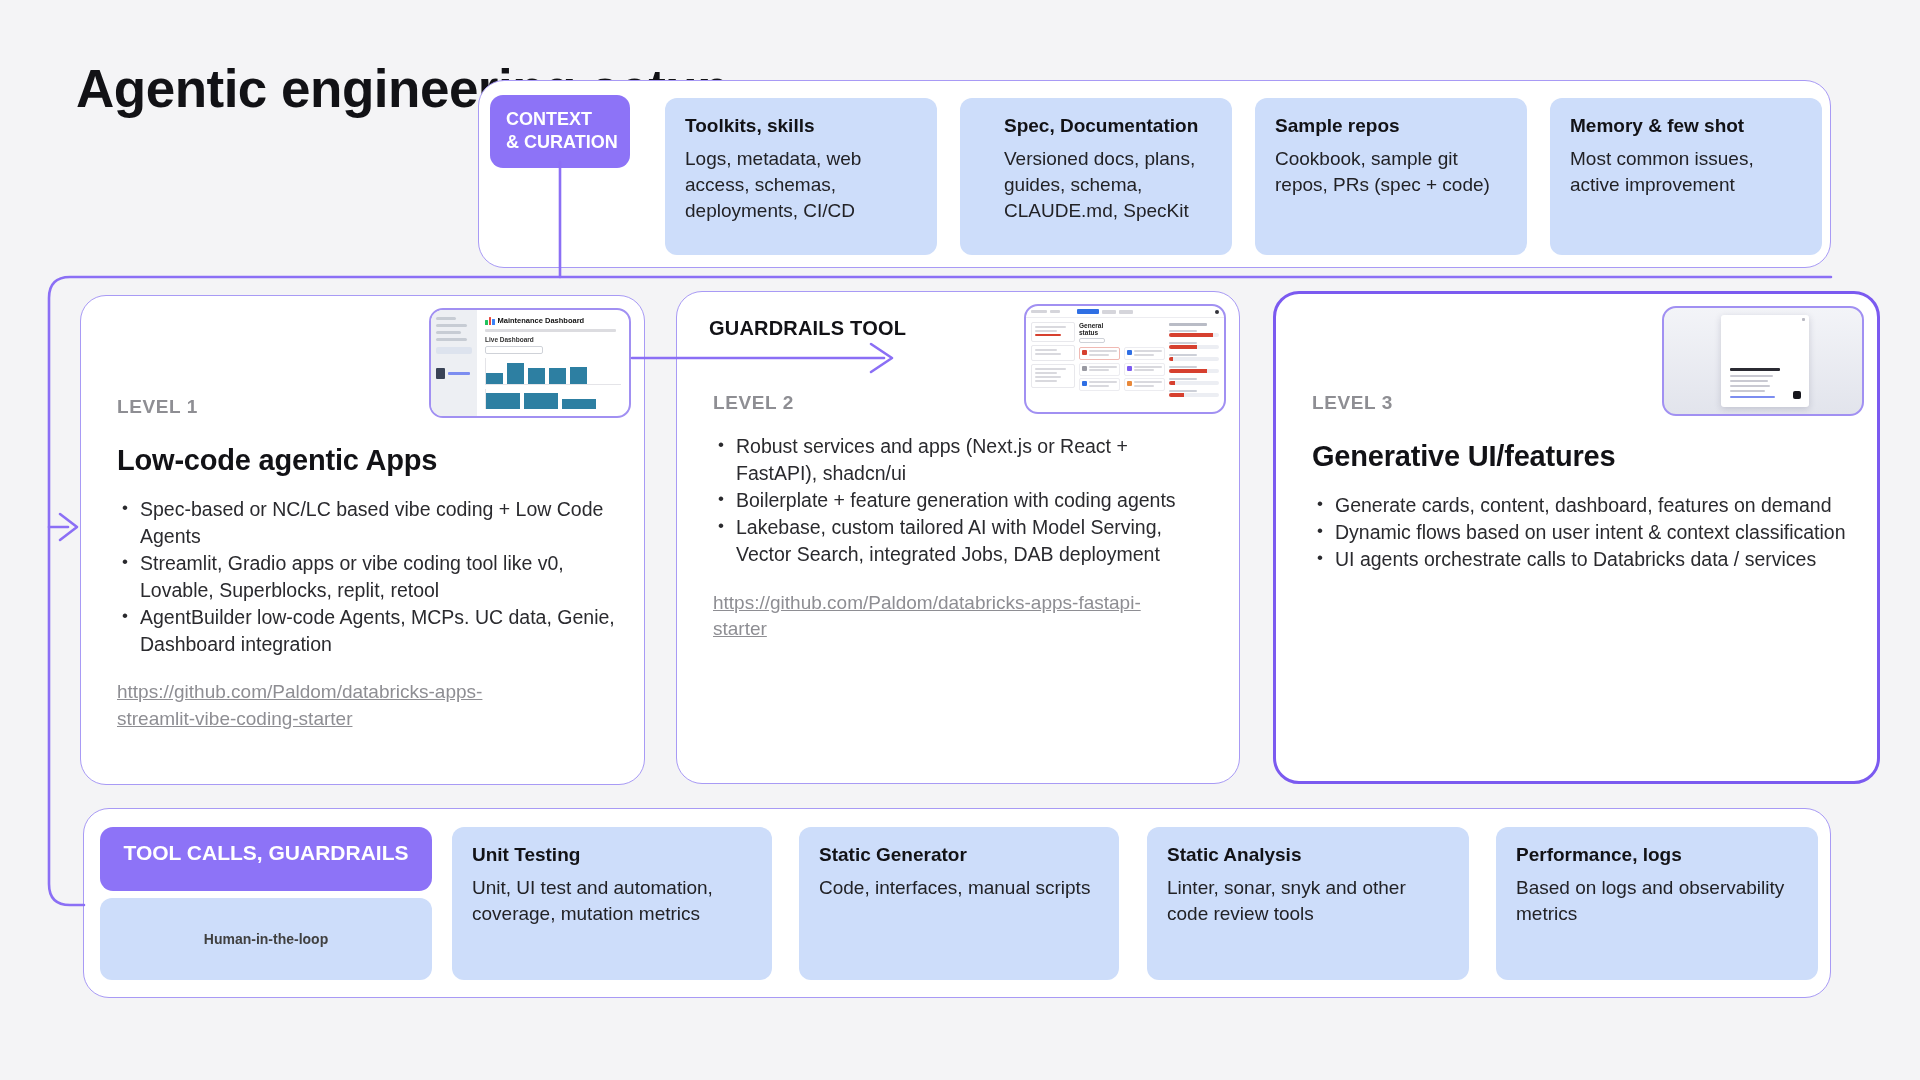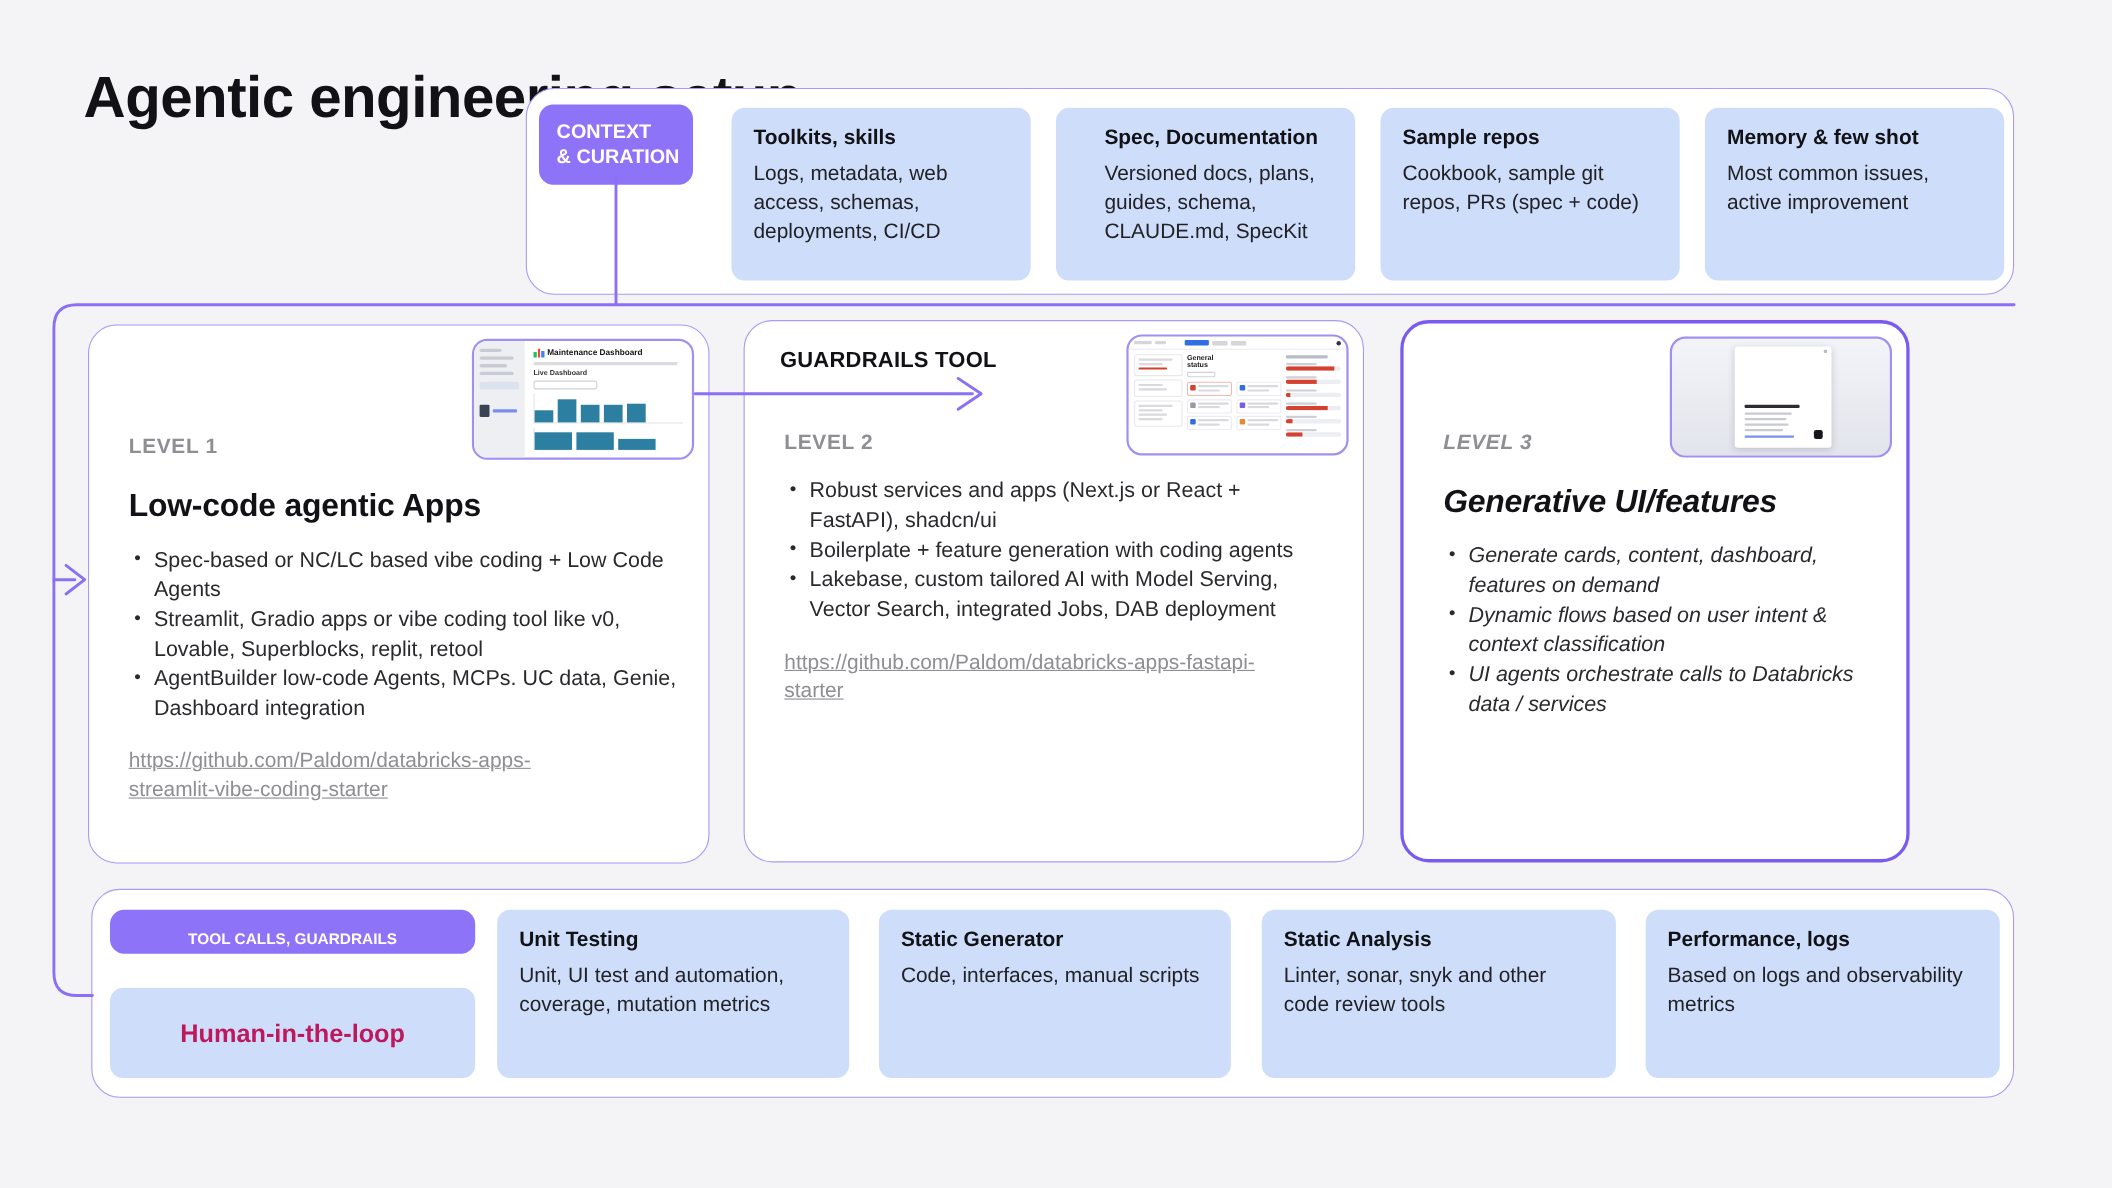--- a/index.html
+++ b/index.html
@@ -25,39 +25,39 @@
   .ctx-box1 { left:665px; top:98px; width:272px; height:157px; }
   .ctx-box2 { left:960px; top:98px; width:272px; height:157px;padding-left:44px; }
   .ctx-box3 { left:1255px; top:98px; width:272px; height:157px; }
   .ctx-box4 { left:1550px; top:98px; width:272px; height:157px; }
 
   
   .card { position:absolute; background:#fff; border:1.6px solid #a89af5; border-radius:26px;
     padding:100px 28px 0 36px; }
   .card.l1 { left:80px;  top:295px; width:565px; height:490px; }
   .card.l2 { left:676px; top:291px; width:564px; height:493px; }
-  .card.l3 { left:1273px; top:291px; width:463px; height:493px; border:3px solid #7b5af0; padding-top:98px;font-style:italic; }
+  .card.l3 { left:1273px; top:291px; width:607px; height:493px; border:3px solid #7b5af0; padding-top:98px; }
   .lvl-label { font-size:19px; font-weight:700; letter-spacing:0.6px; color:#8e8e93; }
   .card h2 { font-size:29px; font-weight:800; color:#121216; margin-top:26px; letter-spacing:-0.2px; }
   .card ul { list-style:none; margin-top:19px; }
   .card li { position:relative; padding-left:23px; font-size:19.5px; line-height:1.38; color:#2a2a2e; }
   .card li::before { content:"•"; position:absolute; left:5px; top:0; color:#2a2a2e; font-size:17px; }
   .card-link { display:inline-block; margin-top:22px; max-width:430px; font-size:19px; line-height:1.4;
     color:#8e8e93; text-decoration:underline; cursor:pointer; word-break:break-word; }
 
   
   .migration-label { position:absolute; left:709px; top:317px; font-size:20px; font-weight:800;
     color:#121216; letter-spacing:0.2px; }
 
   
   .guard-frame { left:83px; top:808px; width:1748px; height:190px; }
-  .guard-badge { left:100px; top:827px; width:332px; height:40px; font-size:14px; text-align:center;
+  .guard-badge { left:100px; top:827px; width:332px; height:64px; font-size:21px; text-align:center;
     line-height:52px; }
   .hitl { position:absolute; left:100px; top:898px; width:332px; height:82px; background:#cdddfa;
-    border-radius:12px; font-size:23px; font-weight:700; color:#be185d; display:flex;
+    border-radius:12px; font-size:14px; font-weight:700; color:#404040; display:flex;
     align-items:center; justify-content:center; }
   .g-box1 { left:452px;  top:827px; width:320px; height:153px; }
   .g-box2 { left:799px;  top:827px; width:320px; height:153px; }
   .g-box3 { left:1147px; top:827px; width:322px; height:153px; }
   .g-box4 { left:1496px; top:827px; width:322px; height:153px; }
 
   
   svg.overlay { position:absolute; left:0; top:0; width:1920px; height:1080px; pointer-events:none; z-index:6; }
   svg.overlay path { stroke:#8b6ff5; stroke-width:2.6; fill:none; stroke-linecap:round; stroke-linejoin:round; }
 

